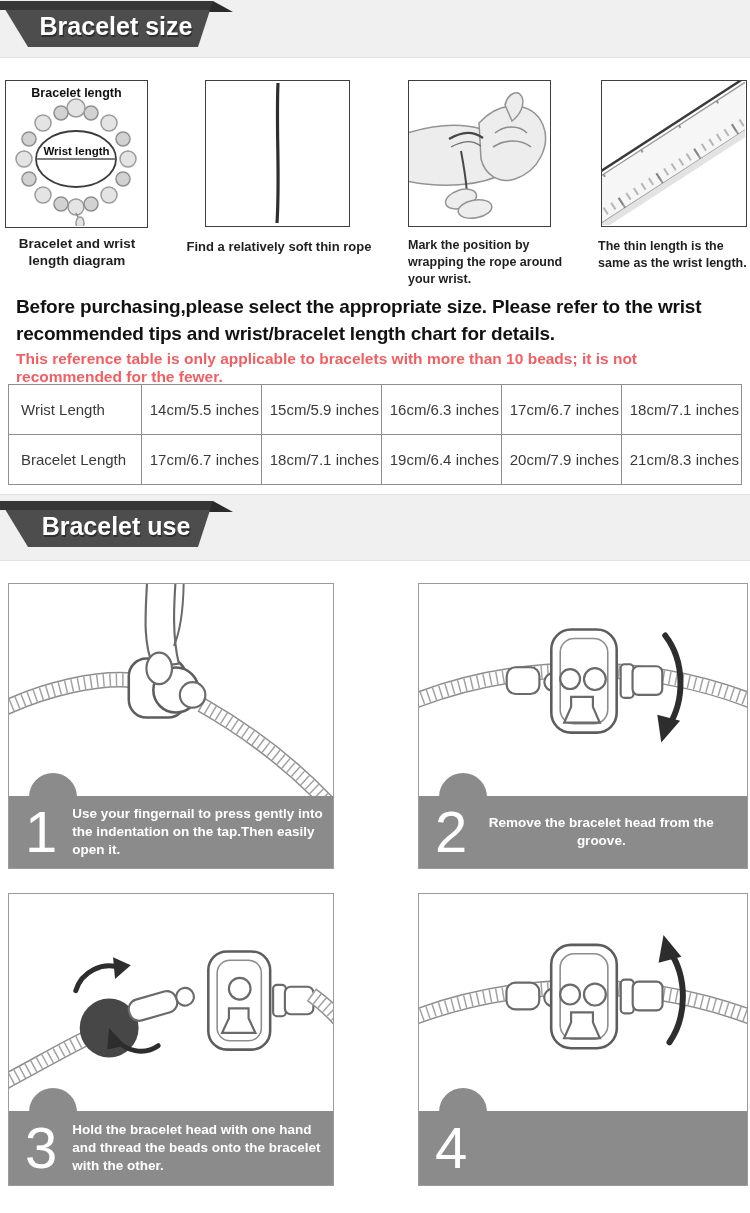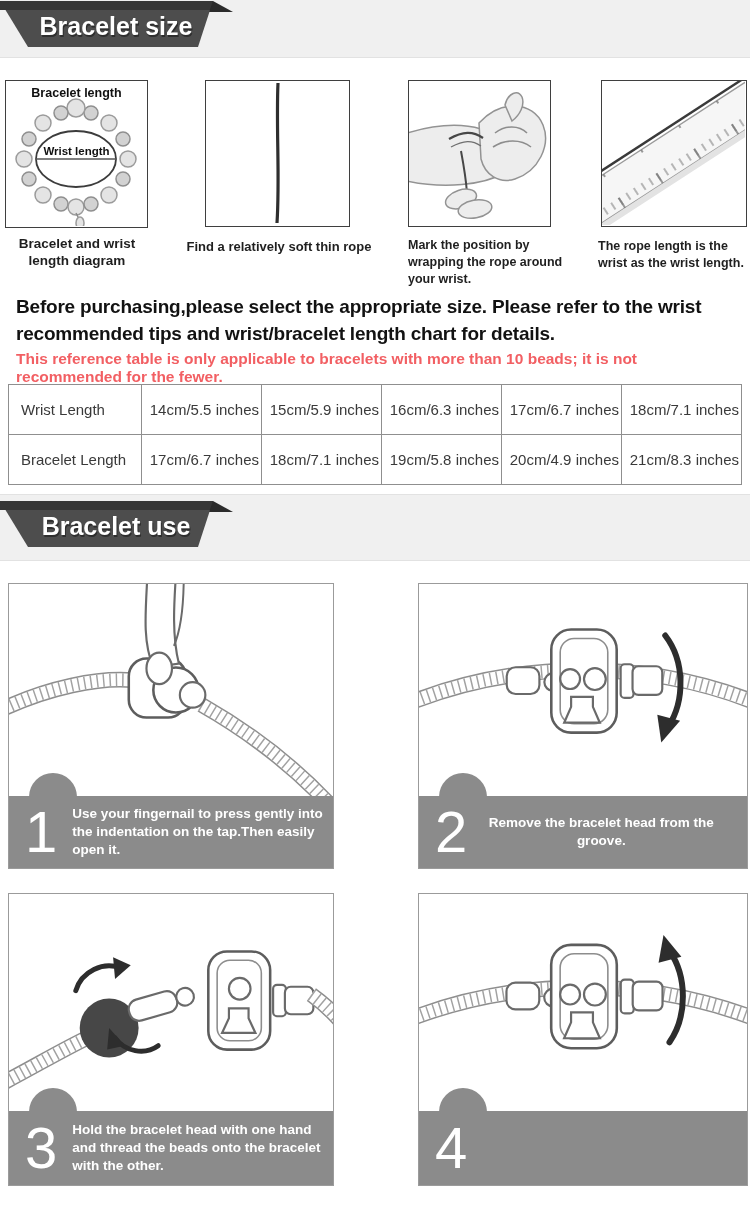--- a/index.html
+++ b/index.html
@@ -121,41 +121,41 @@
         <rect x="-45" y="52" width="235" height="40" fill="url(#tickL)"></rect>
         <line x1="-45" y1="48" x2="190" y2="48" stroke="#3a3a3a" stroke-width="2.4"></line>
         <rect x="-45" y="92" width="235" height="6" fill="#e3e3e3"></rect>
       </g>
     </svg>
   </div>
 
   <div class="pcap center" style="left:3px;top:236px;width:148px;font-size:13.5px;line-height:1.25;">Bracelet and wrist length diagram</div>
   <div class="pcap center" style="left:180px;top:239px;width:198px;font-size:13px;">Find a relatively soft thin rope</div>
   <div class="pcap" style="left:408px;top:237px;width:158px;font-size:12.5px;line-height:1.35;">Mark the position by wrapping the rope around your wrist.</div>
-  <div class="pcap" style="left:598px;top:238px;width:152px;font-size:12.5px;line-height:1.35;">The rope length is the wrist as the wrist length.</div>
+  <div class="pcap" style="left:598px;top:238px;width:152px;font-size:12.5px;line-height:1.35;">The thin length is the same as the wrist length.</div>
 
   <div class="intro">Before purchasing,please select the appropriate size. Please refer to the wrist recommended tips and wrist/bracelet length chart for details.</div>
   <div class="warning" style="color:#f25f63;">This reference table is only applicable to bracelets with more than 10 beads; it is not recommended for the fewer.</div>
 
   <table class="size">
     <tbody>
         <tr>
       <td class="rowlab">Wrist Length</td>
       <td>14cm/5.5 inches</td>
       <td>15cm/5.9 inches</td>
       <td>16cm/6.3 inches</td>
       <td>17cm/6.7 inches</td>
       <td>18cm/7.1 inches</td>
     </tr>
     <tr>
       <td class="rowlab">Bracelet Length</td>
       <td>17cm/6.7 inches</td>
       <td>18cm/7.1 inches</td>
-      <td>19cm/5.8 inches</td>
-      <td>20cm/4.9 inches</td>
+      <td>19cm/6.4 inches</td>
+      <td>20cm/7.9 inches</td>
       <td>21cm/8.3 inches</td>
     </tr>
   </tbody>
     </table>
 
   <div class="band" style="top:494px;height:65px;border-top:1px solid #e2e2e2;border-bottom:1px solid #e2e2e2;"></div>
 
   <svg class="ribbon" style="top:500px;" viewBox="0 0 235 52">
     <polygon points="0,1 213,1 198,47 28,47" fill="#4d4d4d"></polygon>
     <rect x="0" y="1" width="213" height="9" fill="#373737"></rect>

